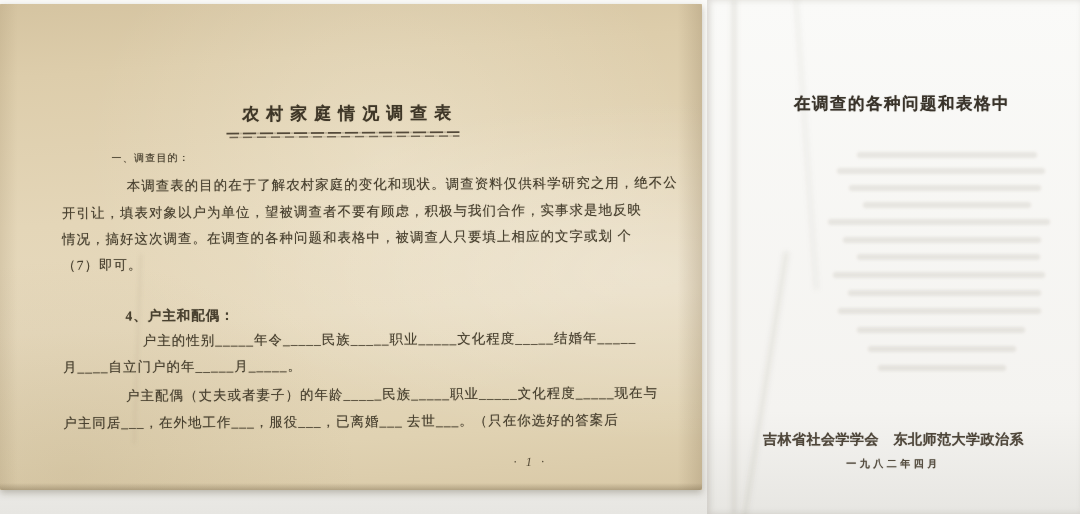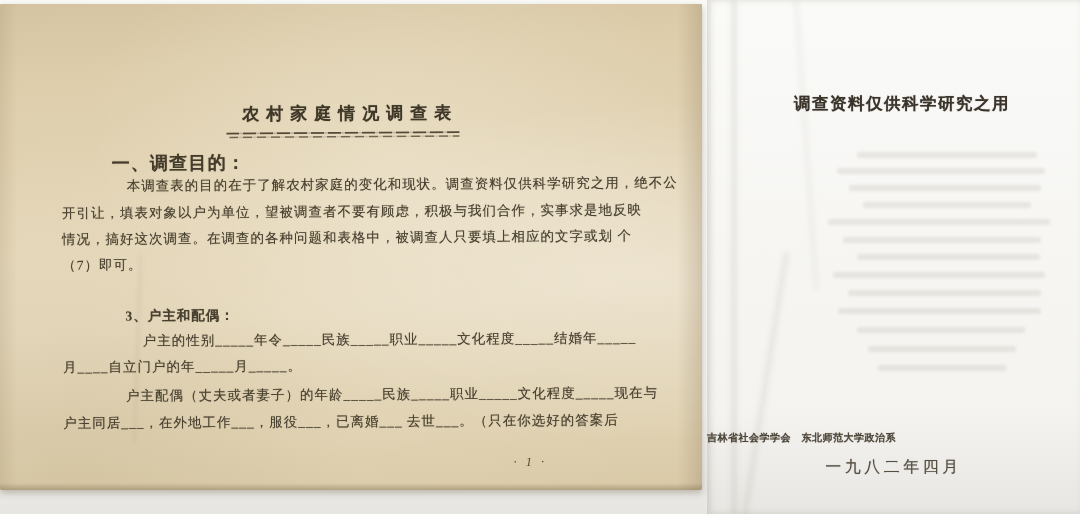--- a/index.html
+++ b/index.html
@@ -39,21 +39,21 @@
   .lp-underline{
     top:128px;left:227px;width:233px;height:6px;
     background-image:
       repeating-linear-gradient(90deg, rgba(58,48,34,0.85) 0 13px, rgba(58,48,34,0.22) 13px 17px),
       repeating-linear-gradient(90deg, rgba(58,48,34,0.68) 0 9px, rgba(58,48,34,0.16) 9px 14px);
     background-size:100% 1.7px,99% 1.5px;
     background-position:0 0,3px 3.6px;
     background-repeat:no-repeat,no-repeat;
   }
   .lp-text{font-size:13.5px;letter-spacing:1px;text-shadow:0 0 0.8px rgba(72,64,47,0.5);}
-  .lp-heading{font-weight:bold;font-size:18px;letter-spacing:1.2px;color:#443c2b;text-shadow:0 0 0.8px rgba(68,60,43,0.55);}
+  .lp-heading{font-weight:normal;font-size:10px;letter-spacing:1.2px;color:#443c2b;text-shadow:0 0 0.8px rgba(68,60,43,0.55);}
   .lp-s1{top:146px;left:112px;}
   .lp-b0{top:172px;left:127px;}
   .lp-b1{top:199px;left:62px;}
   .lp-b2{top:225px;left:62px;}
   .lp-b3{top:251px;left:62px;}
   .lp-s2{top:277px;left:112px;}
   .lp-item1{top:302px;left:125px;font-weight:bold;}
   .lp-f0{top:327px;left:142px;}
   .lp-f1{top:353px;left:62px;}
   .lp-f2{top:382px;left:125px;}
@@ -98,46 +98,46 @@
   .ghosts i:nth-child(5){top:219px;left:121px;width:222px;}
   .ghosts i:nth-child(6){top:237px;left:136px;width:198px;}
   .ghosts i:nth-child(7){top:254px;left:150px;width:183px;}
   .ghosts i:nth-child(8){top:272px;left:126px;width:212px;}
   .ghosts i:nth-child(9){top:290px;left:141px;width:193px;}
   .ghosts i:nth-child(10){top:308px;left:131px;width:203px;}
   .ghosts i:nth-child(11){top:327px;left:150px;width:168px;}
   .ghosts i:nth-child(12){top:346px;left:161px;width:148px;}
   .ghosts i:nth-child(13){top:365px;left:171px;width:128px;}
   .rp-org{
-    position:absolute;top:431px;left:0;width:100%;text-align:left;white-space:nowrap;
-    font-size:10px;font-weight:bold;color:#4e463a;letter-spacing:0.5px;
+    position:absolute;top:431px;left:0;width:100%;text-align:center;white-space:nowrap;
+    font-size:14px;font-weight:bold;color:#4e463a;letter-spacing:0.5px;
     text-shadow:0 0 1px rgba(78,70,58,0.5);
   }
   .rp-date{
     position:absolute;top:457px;left:0;width:100%;text-align:center;white-space:nowrap;
-    font-size:16px;font-weight:normal;color:#554d40;letter-spacing:3.5px;
+    font-size:10px;font-weight:bold;color:#554d40;letter-spacing:3.5px;
     text-shadow:0 0 1px rgba(85,77,64,0.45);
   }
 </style>
 </head>
 <body>
 
 <div class="scan">
 
   <div class="left-page">
     <div class="lp-crease"></div>
     <div class="lp-content">
       <div class="lp-title">农村家庭情况调查表</div>
       <div class="lp-underline"></div>
       <div class="lp-text lp-heading lp-s1">一、调查目的：</div>
       <div class="lp-text lp-b0">本调查表的目的在于了解农村家庭的变化和现状。调查资料仅供科学研究之用，绝不公</div>
       <div class="lp-text lp-b1">开引让，填表对象以户为单位，望被调查者不要有顾虑，积极与我们合作，实事求是地反映</div>
       <div class="lp-text lp-b2">情况，搞好这次调查。在调查的各种问题和表格中，被调查人只要填上相应的文字或划 个</div>
       <div class="lp-text lp-b3">（7）即可。</div>
-      <div class="lp-text lp-item1">3、户主和配偶：</div>
+      <div class="lp-text lp-item1">4、户主和配偶：</div>
       <div class="lp-text lp-f0">户主的性别_____年令_____民族_____职业_____文化程度_____结婚年_____</div>
       <div class="lp-text lp-f1">月____自立门户的年_____月_____。</div>
       <div class="lp-text lp-f2">户主配偶（丈夫或者妻子）的年龄_____民族_____职业_____文化程度_____现在与</div>
       <div class="lp-text lp-f3">户主同居___，在外地工作___，服役___，已离婚___ 去世___。（只在你选好的答案后</div>
       <div class="lp-pagenum">· 1 ·</div>
     </div>
   </div>
 
   <div class="right-page">
     <div class="rp-crease1"></div>
@@ -151,18 +151,18 @@
         <i></i>
         <i></i>
         <i></i>
         <i></i>
         <i></i>
         <i></i>
         <i></i>
         <i></i>
         <i></i>
     </div>
-    <div class="rp-title">调查资料仅供科学研究之用</div>
+    <div class="rp-title">在调查的各种问题和表格中</div>
     <div class="rp-org">吉林省社会学学会　东北师范大学政治系</div>
     <div class="rp-date">一九八二年四月</div>
   </div>
 
 </div>
 
 </body></html>

